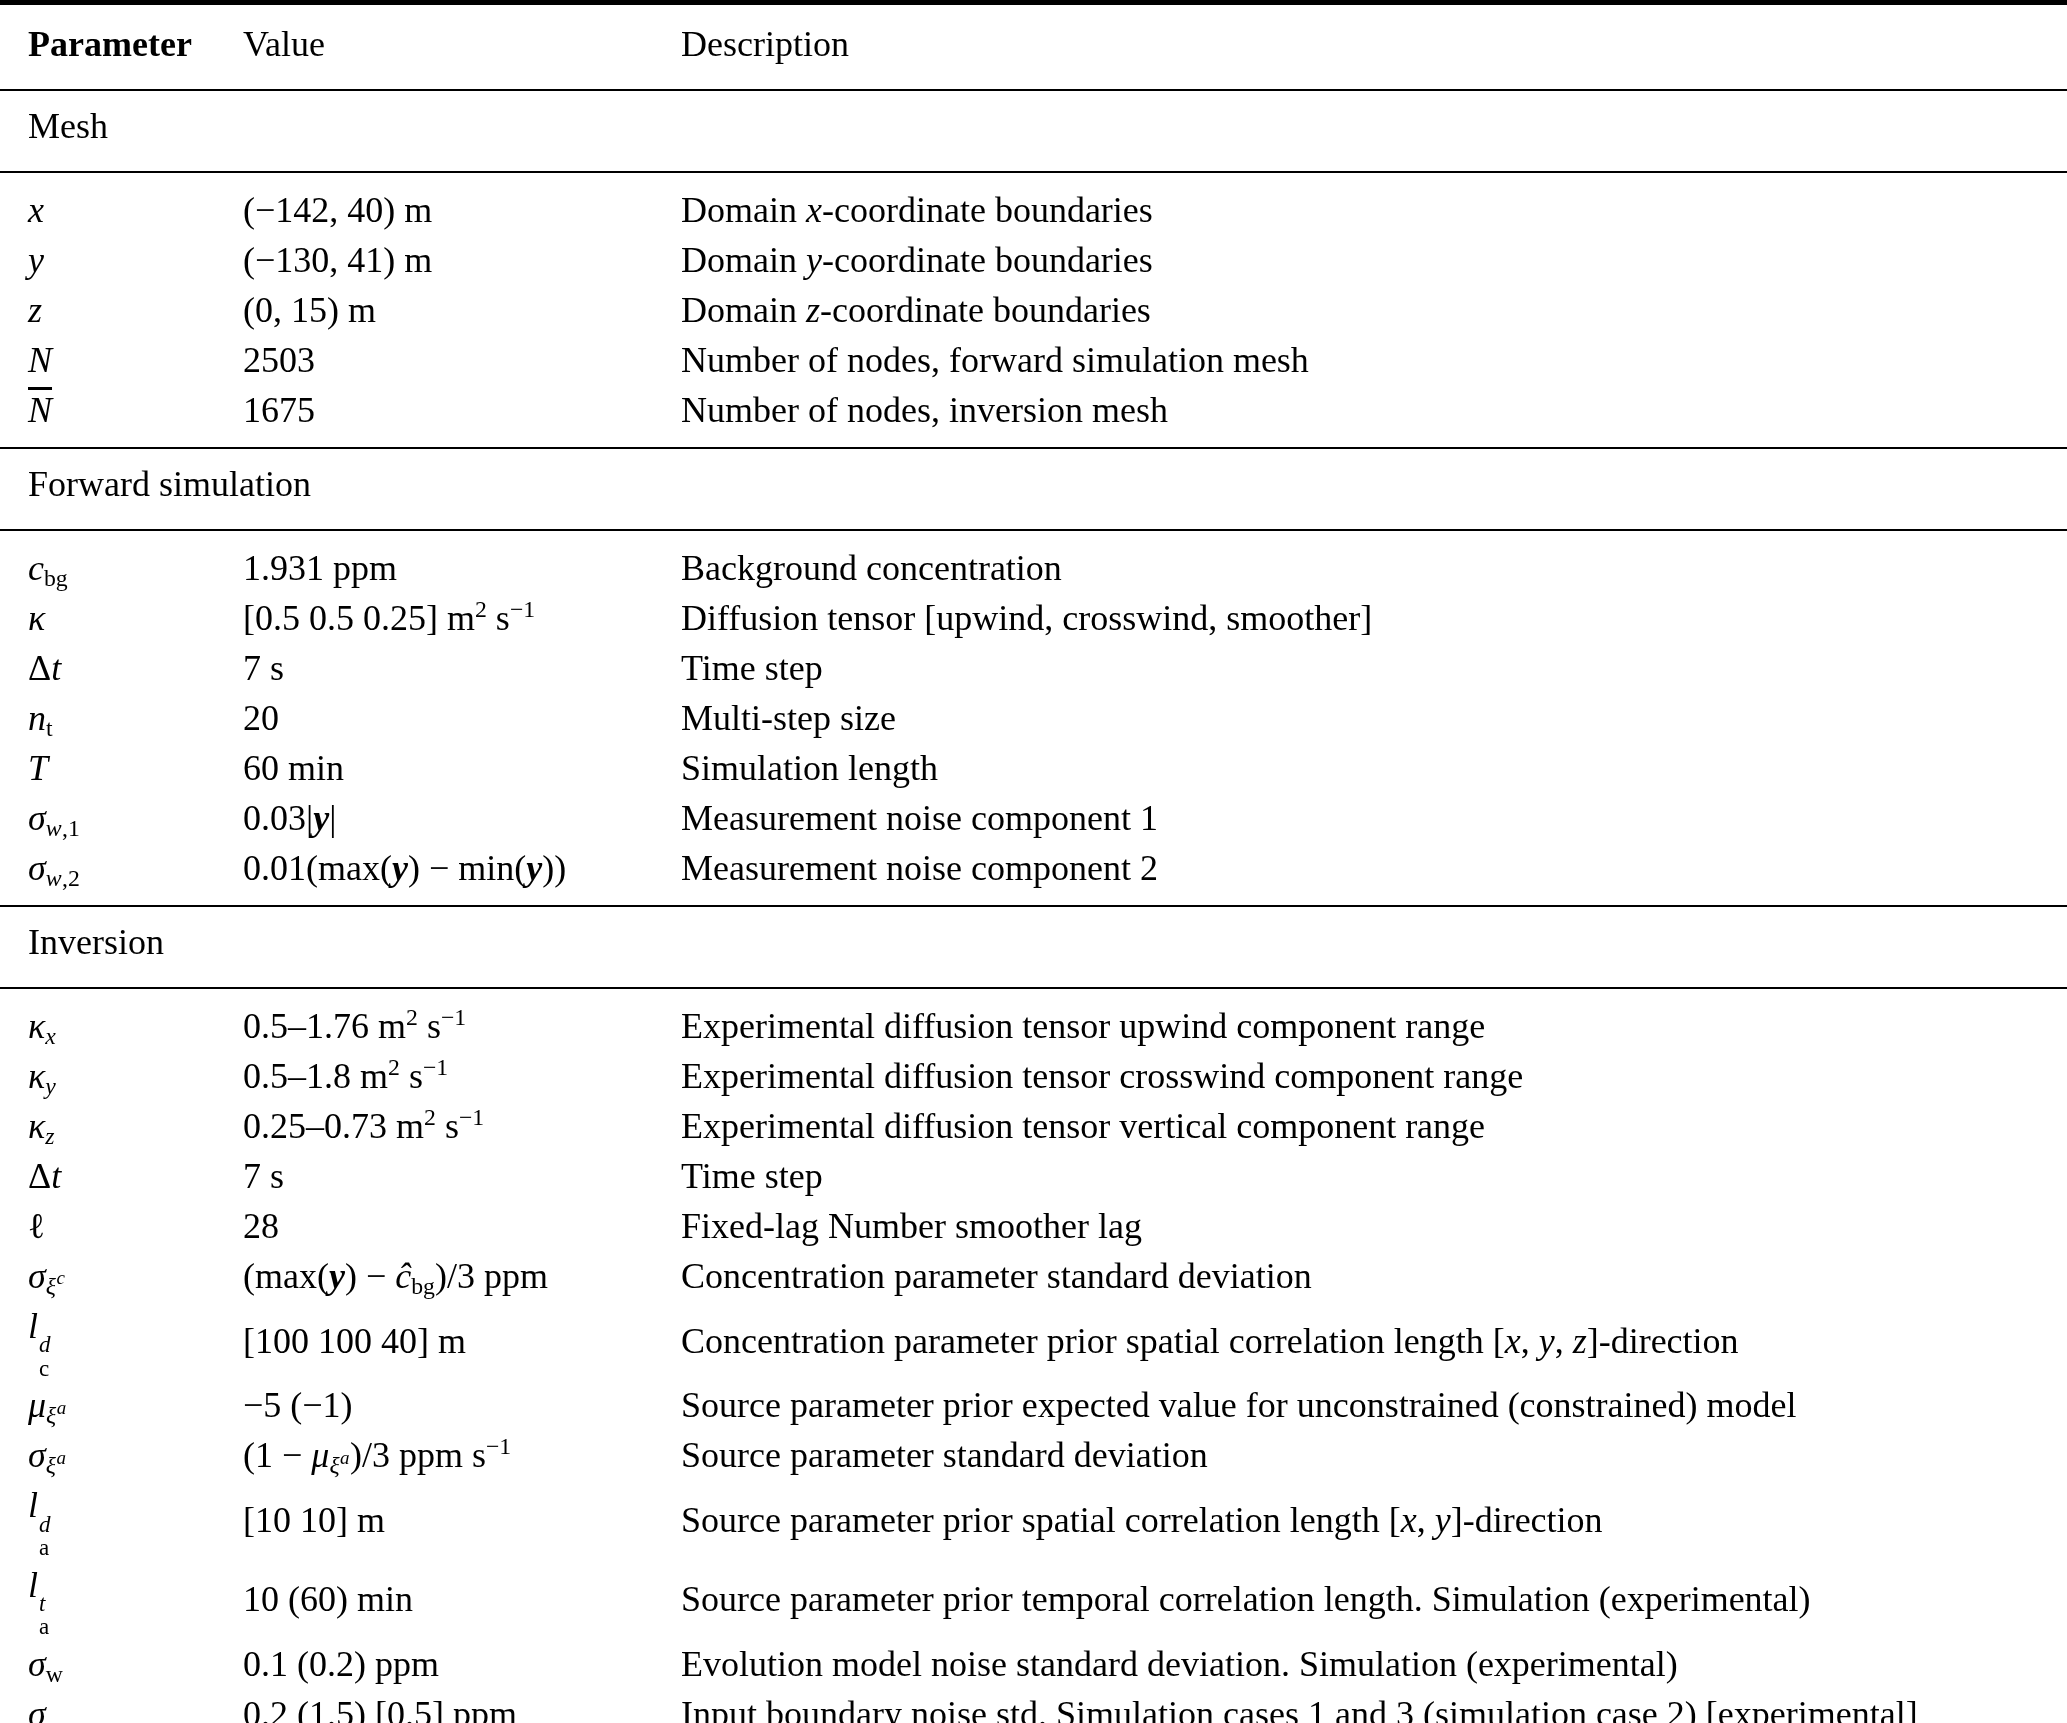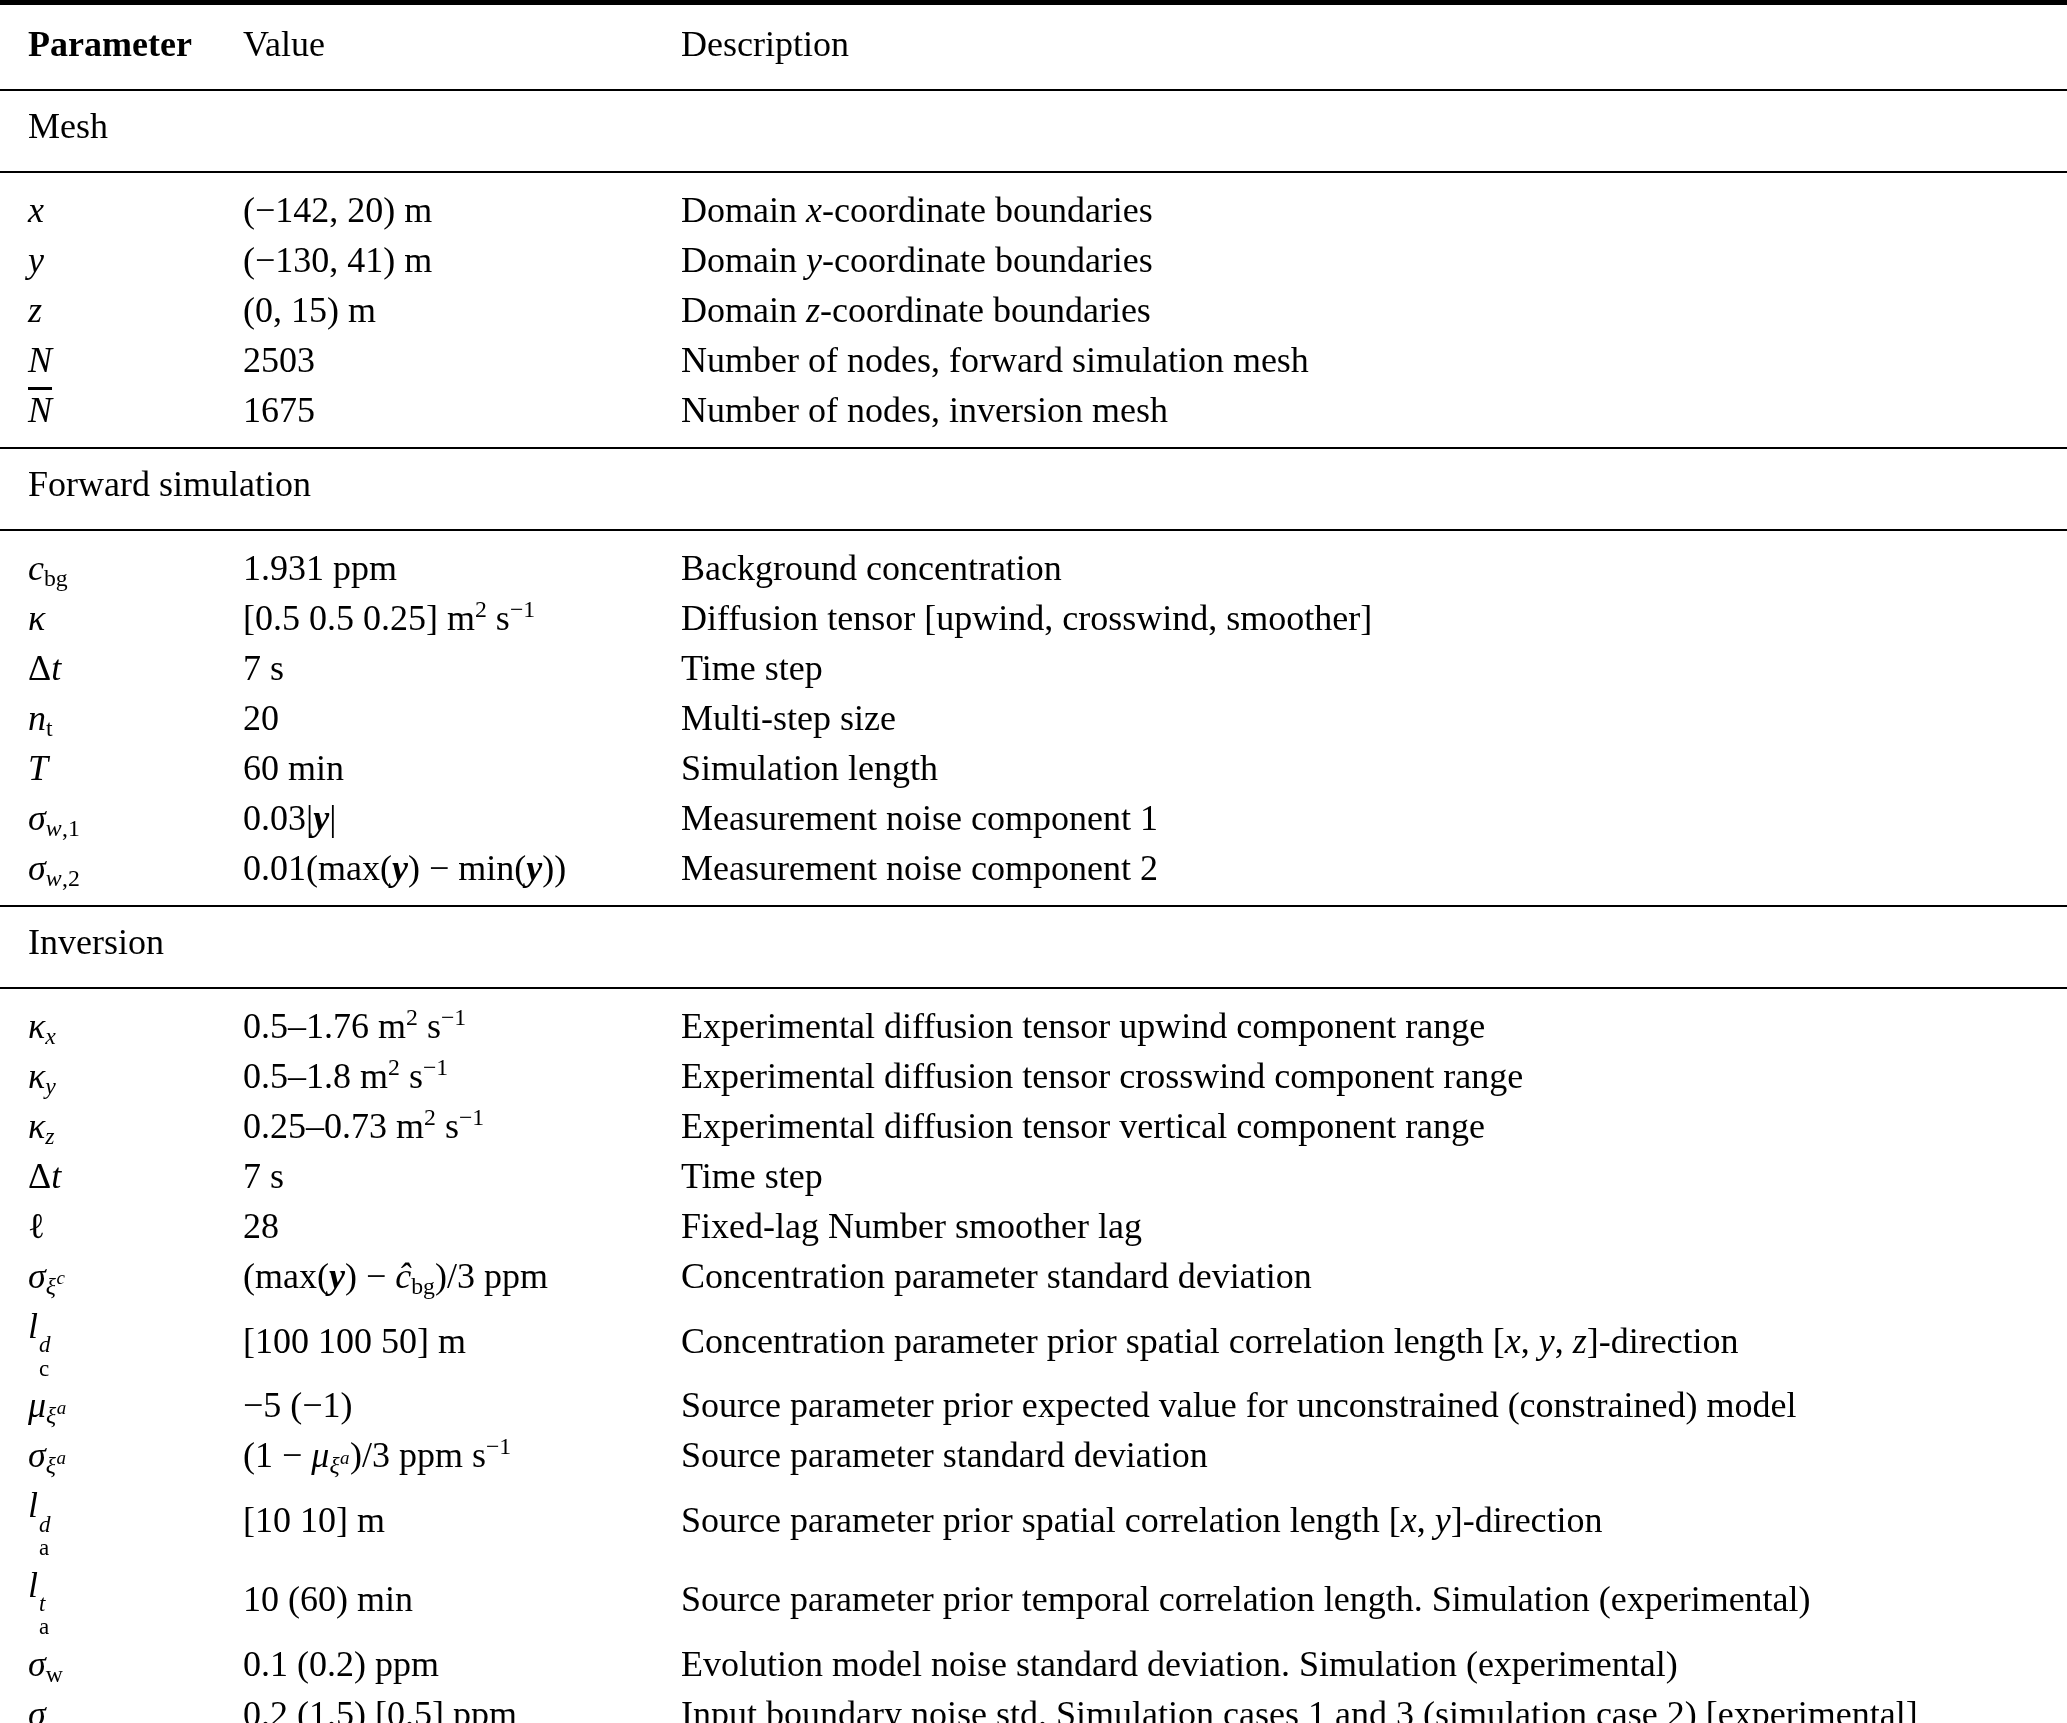--- a/index.html
+++ b/index.html
@@ -98,21 +98,21 @@
       </tr>
     </thead>
   <tbody class="section-head">
         <tr>
           <td colspan="3" class="section-title">Mesh</td>
         </tr>
       </tbody>
       <tbody class="section-body">
         <tr>
           <td><i>x</i></td>
-          <td>(−142, 20) m</td>
+          <td>(−142, 40) m</td>
           <td>Domain <i>x</i>-coordinate boundaries</td>
         </tr>
         <tr>
           <td><i>y</i></td>
           <td>(−130, 41) m</td>
           <td>Domain <i>y</i>-coordinate boundaries</td>
         </tr>
         <tr>
           <td><i>z</i></td>
           <td>(0, 15) m</td>
@@ -205,21 +205,21 @@
         <tr>
           <td><i>σ</i><sub><i>ξ</i><sup><i>c</i></sup></sub></td>
           <td>(max(<b><i>y</i></b>) − <i>ĉ</i><sub>bg</sub>)/3 ppm</td>
           <td>Concentration parameter standard deviation</td>
         </tr>
         <tr>
           <td><i>l</i><span class="stk">
               <span class="t"><i>d</i></span>
               <span class="b">c</span>
             </span></td>
-          <td>[100 100 50] m</td>
+          <td>[100 100 40] m</td>
           <td>Concentration parameter prior spatial correlation length [<i>x</i>, <i>y</i>, <i>z</i>]-direction</td>
         </tr>
         <tr>
           <td><i>μ</i><sub><i>ξ</i><sup><i>a</i></sup></sub></td>
           <td>−5 (−1)</td>
           <td>Source parameter prior expected value for unconstrained (constrained) model</td>
         </tr>
         <tr>
           <td><i>σ</i><sub><i>ξ</i><sup><i>a</i></sup></sub></td>
           <td>(1 − <i>μ</i><sub><i>ξ</i><sup><i>a</i></sup></sub>)/3 ppm s<sup>−1</sup></td>

